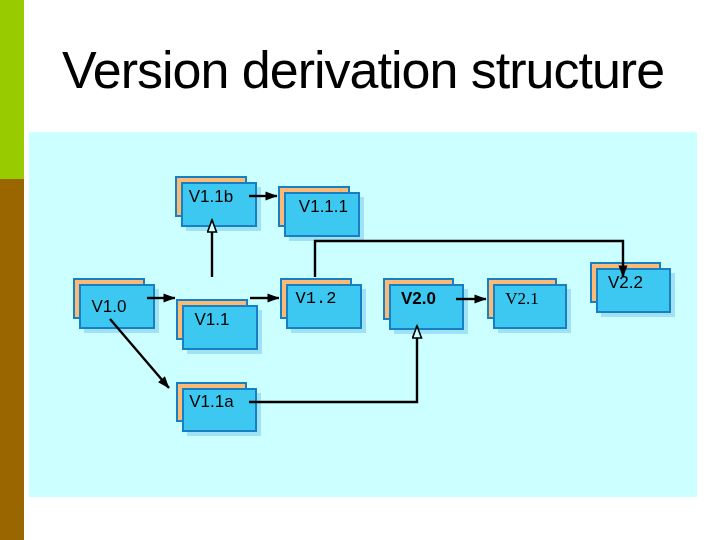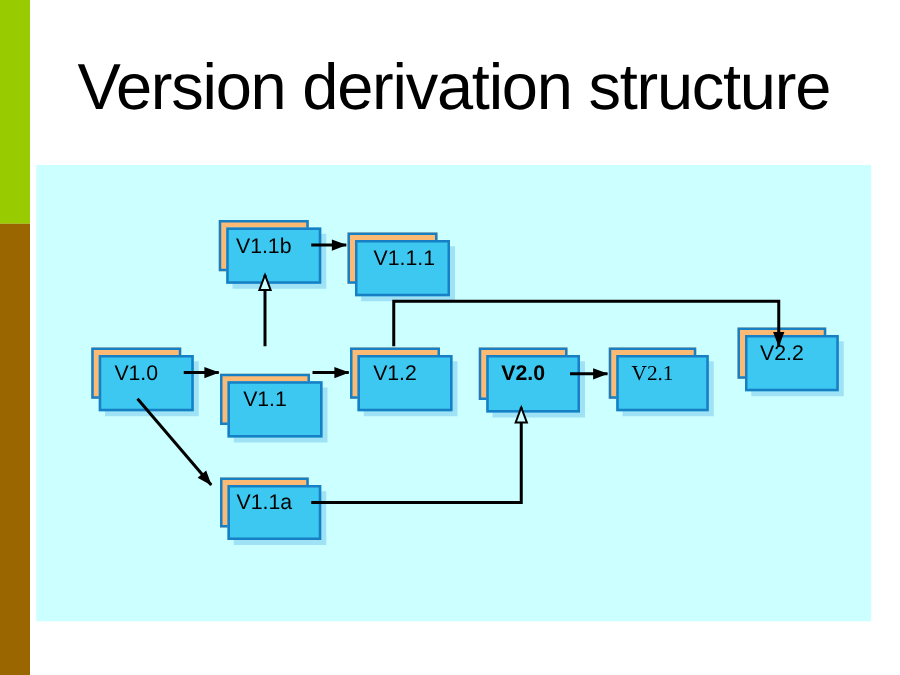--- a/index.html
+++ b/index.html
@@ -62,27 +62,27 @@
 
 <div id="diagram-panel"></div>
 
 <div id="diagram-nodes">
     <div class="node" style="left: 175px; top: 176px; width: 72px; height: 41px;">
       <span>V1.1b</span>
     </div>
     <div class="node" style="left: 278px; top: 186px; width: 72px; height: 41px; justify-content: flex-end;">
       <span>V1.1.1</span>
     </div>
-    <div class="node" style="left: 73px; top: 278px; width: 72px; height: 41px;">
+    <div class="node" style="left: 73px; top: 278px; width: 72px; height: 41px; align-items: flex-end;">
       <span>V1.0</span>
     </div>
     <div class="node" style="left: 176px; top: 278px; width: 72px; height: 41px; margin-top: 21px;">
       <span>V1.1</span>
     </div>
-    <div class="node" style="left: 280px; top: 278px; width: 72px; height: 41px;">
+    <div class="node" style="left: 280px; top: 278px; width: 72px; height: 41px; font-family: Liberation Mono, monospace;">
       <span>V1.2</span>
     </div>
     <div class="node" style="left: 383px; top: 278px; width: 71px; height: 42px; font-weight: bold;">
       <span>V2.0</span>
     </div>
     <div class="node" style="left: 487px; top: 278px; width: 70px; height: 41px; font-family: Liberation Serif, serif;">
       <span>V2.1</span>
     </div>
     <div class="node" style="left: 590px; top: 262px; width: 71px; height: 41px;">
       <span>V2.2</span>

